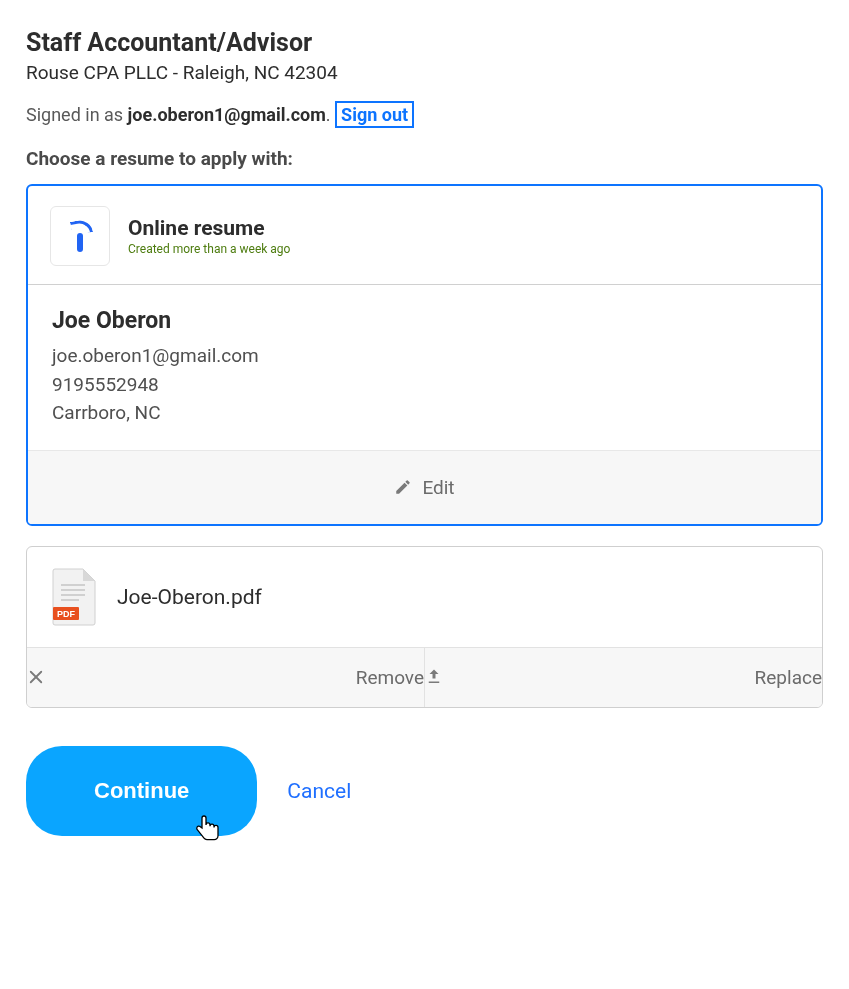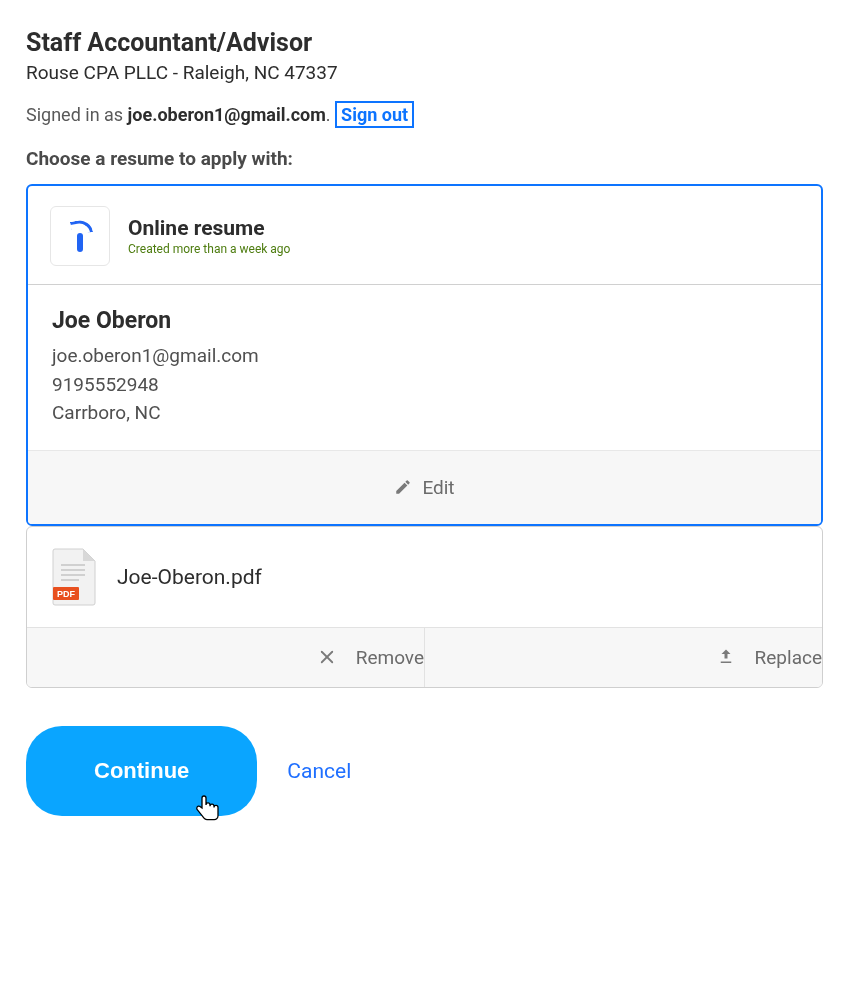--- a/index.html
+++ b/index.html
@@ -41,20 +41,21 @@
     font-size: 19px;
     font-weight: 700;
     color: #4a4a4a;
     margin-bottom: 14px;
   }
 
   .resume-card {
     border: 2px solid #0d74ff;
     border-radius: 6px;
     overflow: hidden;
+    margin-bottom: 20px;
   }
   .resume-option-header {
     display: flex;
     align-items: center;
     padding: 20px 22px 18px 22px;
     border-bottom: 1px solid #d0d0d0;
     gap: 18px;
   }
   .indeed-icon-box {
     width: 60px;
@@ -176,21 +177,21 @@
   }
   .pdf-action {
     flex: 1;
     text-align: center;
     padding: 18px 0;
     font-size: 19px;
     color: #6b6b6b;
     cursor: pointer;
     display: flex;
     align-items: center;
-    justify-content: flex-end;
+    justify-content: space-between;
     gap: 20px;
   }
   .pdf-action:first-child {
     border-right: 1px solid #e2e2e2;
   }
   .action-icon { width: 18px; height: 18px; }
 
   .button-row {
     display: flex;
     align-items: center;
@@ -220,21 +221,21 @@
     bottom: -8px;
     width: 26px;
     height: 30px;
     pointer-events: none;
   }
 </style>
 </head>
 <body>
 
 <div class="job-title">Staff Accountant/Advisor</div>
-<div class="company-line">Rouse CPA PLLC - Raleigh, NC 47337</div>
+<div class="company-line">Rouse CPA PLLC - Raleigh, NC 42304</div>
 
 <div class="signed-in-line">
   <span>Signed in as </span><span class="email">joe.oberon1@gmail.com</span><span>. </span><a href="#" class="signout-link">Sign out</a>
 </div>
 
 <div class="choose-label">Choose a resume to apply with:</div>
 
 <div class="resume-card">
   <div class="resume-option-header">
     <div class="indeed-icon-box">

